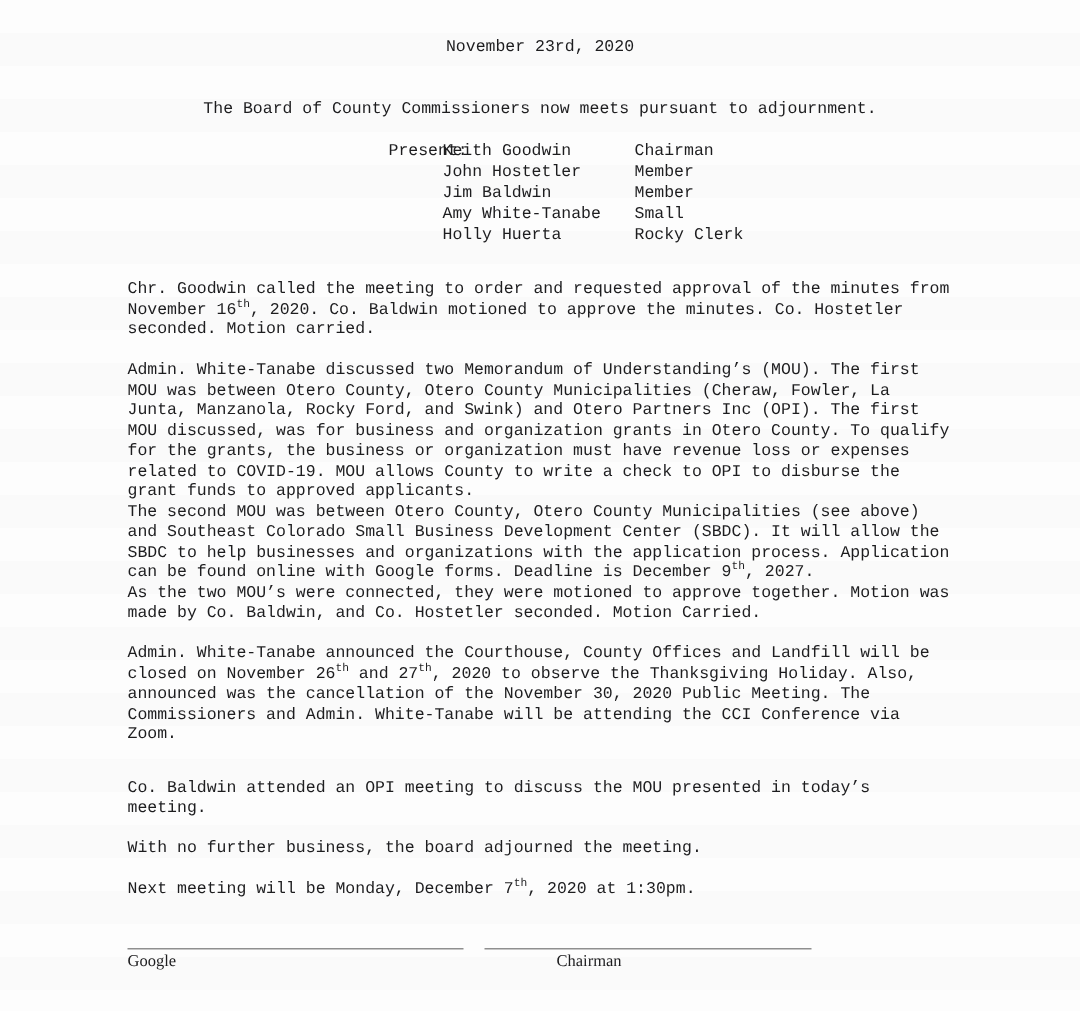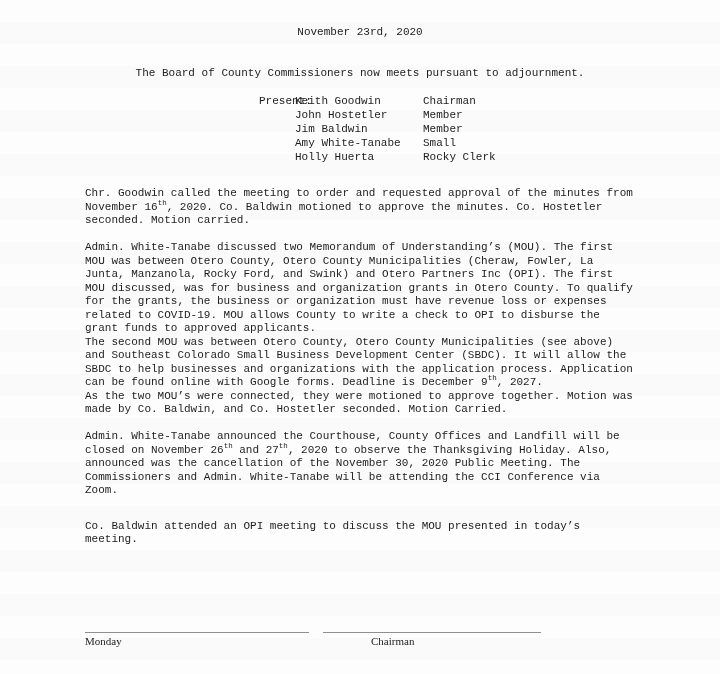--- a/index.html
+++ b/index.html
@@ -153,26 +153,28 @@
     <div class="para tight"><span>Admin. White-Tanabe discussed two Memorandum of Understanding’s (MOU). The first MOU was between Otero County, Otero County Municipalities (Cheraw, Fowler, La Junta, Manzanola, Rocky Ford, and Swink) and Otero Partners Inc (OPI). The first MOU discussed, was for business and organization grants in Otero County. To qualify for the grants, the business or organization must have revenue loss or expenses related to COVID-19. MOU allows County to write a check to OPI to disburse the grant funds to approved applicants.</span></div>
     <div class="para tight"><span>The second MOU was between Otero County, Otero County Municipalities (see above) and Southeast Colorado Small Business Development Center (SBDC). It will allow the SBDC to help businesses and organizations with the application process. Application can be found online with Google forms. Deadline is December 9</span><sup>th</sup><span>, 2027.</span></div>
     <div class="para tight"><span>As the two MOU’s were connected, they were motioned to approve together. Motion was made by Co. Baldwin, and Co. Hostetler seconded. Motion Carried.</span></div>
   </div>
 
   <div class="para gap-after"><span>Admin. White-Tanabe announced the Courthouse, County Offices and Landfill will be closed on November 26</span><sup>th</sup><span> and 27</span><sup>th</sup><span>, 2020 to observe the Thanksgiving Holiday. Also, announced was the cancellation of the November 30, 2020 Public Meeting. The Commissioners and Admin. White-Tanabe will be attending the CCI Conference via Zoom.</span></div>
 
 
   <div class="para"><span>Co. Baldwin attended an OPI meeting to discuss the MOU presented in today’s meeting.</span></div>
 
+  <div class="para"><span>With no further business, the board adjourned the meeting.</span></div>
 
+  <div class="para"><span>Next meeting will be Monday, December 7</span><sup>th</sup><span>, 2020 at 1:30pm.</span></div>
 
 </div>
 
 <div class="signature-block">
   <div class="sig-col sig-clerk">
     <div class="sig-line"></div>
-    <div class="sig-label">Monday</div>
+    <div class="sig-label">Google</div>
   </div>
   <div class="sig-col sig-chair">
     <div class="sig-line"></div>
     <div class="sig-label">Chairman</div>
   </div>
 </div>
 
 </body></html>

